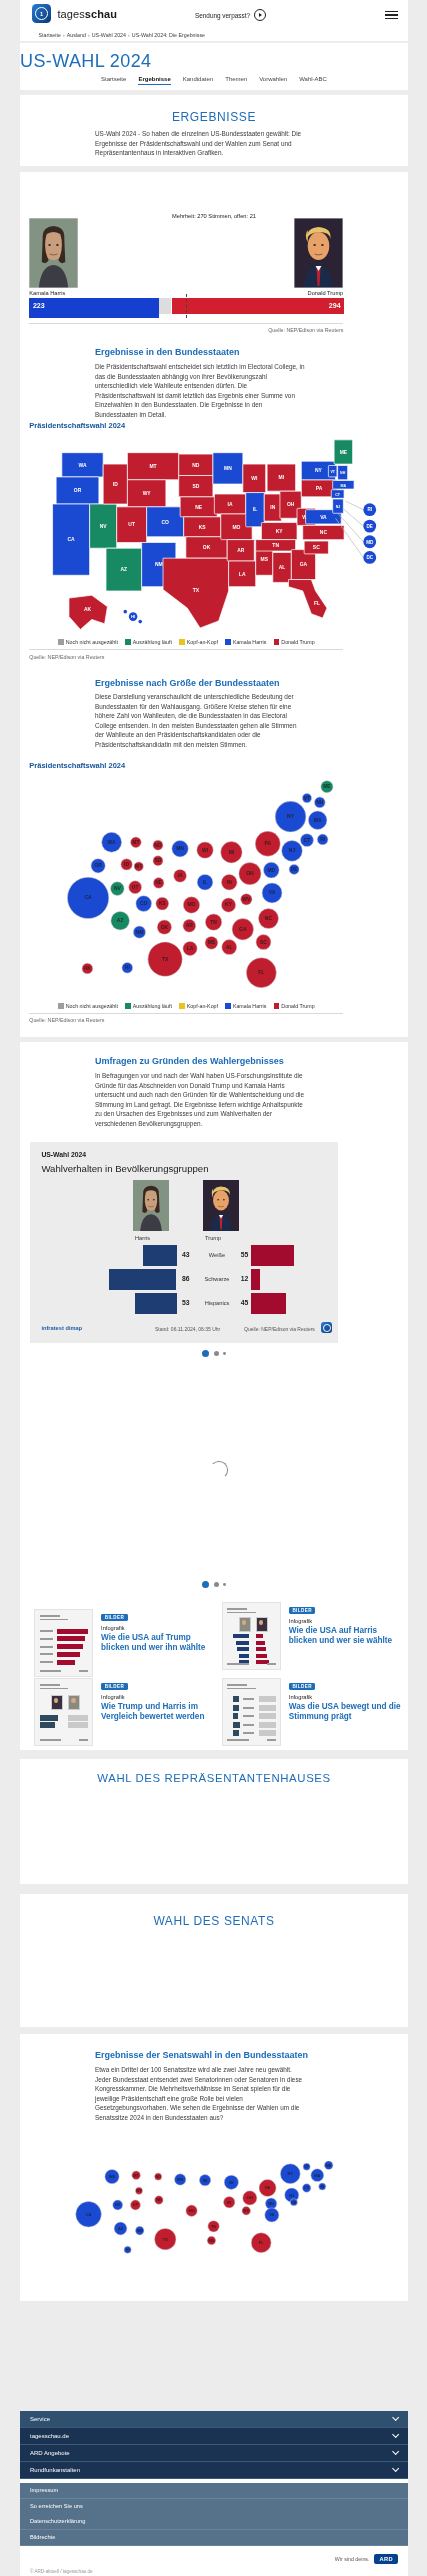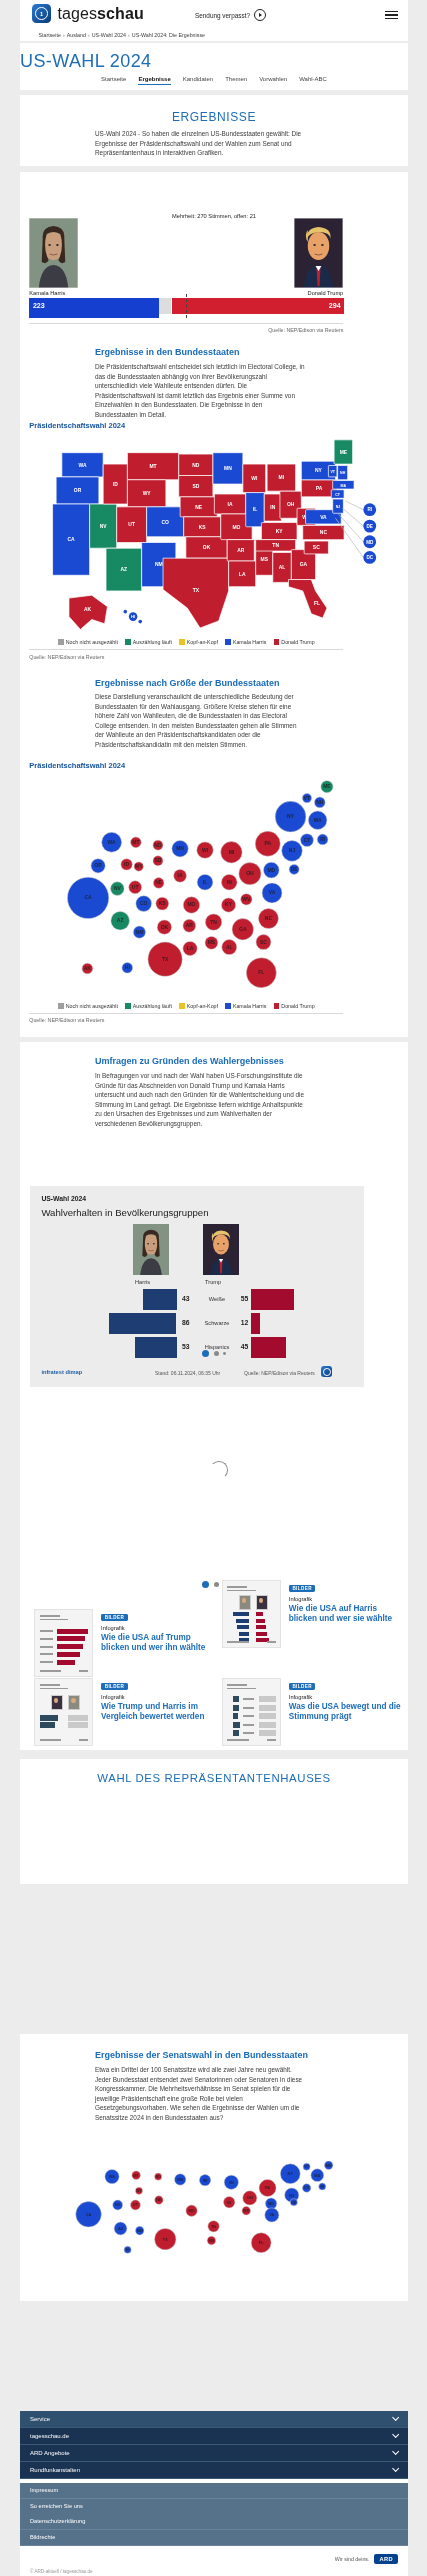--- a/index.html
+++ b/index.html
@@ -6,21 +6,21 @@
   html,body{margin:0;padding:0;background:#ececec;}
   #page{position:relative;width:428px;height:2576px;background:#ececec;
         font-family:"Liberation Sans","DejaVu Sans",sans-serif;color:#333;overflow:hidden;}
   .card{position:absolute;left:20px;width:388px;background:#fff;}
   .abs{position:absolute;}
   
   .logo-box{width:19px;height:19px;border-radius:4.3px;background:linear-gradient(135deg,#2a7ad4,#083a77);
             display:flex;align-items:center;justify-content:center;}
   .logo-ring{width:10.7px;height:10.7px;border:1.4px solid #fff;border-radius:50%;display:flex;align-items:center;justify-content:center;
              color:#fff;font-size:5.7px;font-weight:bold;}
-  .wordmark{font-size:16px;color:#1a1a1a;letter-spacing:0.1px;}
+  .wordmark{font-size:11px;color:#1a1a1a;letter-spacing:0.1px;}
   .wordmark b{font-weight:bold;}
   .watch{font-size:6.4px;color:#222;}
   .play-icon{width:10px;height:10px;border:1.1px solid #222;border-radius:50%;display:inline-flex;align-items:center;justify-content:center;}
   .play-icon span{width:0;height:0;border-left:3.6px solid #222;border-top:2.1px solid transparent;border-bottom:2.1px solid transparent;margin-left:0.7px;}
   .burger div{width:13px;height:1.4px;background:#222;margin:2.1px 0;}
   .bc{font-size:5.3px;color:#3c3c3c;white-space:nowrap;}
   .bc .sep{color:#777;margin:0 2.1px;font-size:5px;}
   .bc-item{cursor:pointer;}
   
   .page-title{font-size:18px;color:#1d6db8;font-weight:400;letter-spacing:0.4px;text-align:center;}
@@ -404,21 +404,21 @@
         <span class="li"><span class="sw" style="background: rgb(192, 29, 46);"></span><span>Donald Trump</span></span>
       </div>
     <div class="abs divider" style="top:841px;left:9.3px;width:314px;"></div>
     <div class="abs quelle" style="top:845px;left:9.3px;">Quelle: NEP/Edison via Reuters</div>
   </div>
 
   <div class="card" style="top:1042px;height:708px;">
     <div class="abs h3" style="top:13.5px;left:75px;">Umfragen zu Gründen des Wahlergebnisses</div>
     <div class="abs body-text" style="top:29px;left:75px;width:211px;">In Befragungen vor und nach der Wahl haben US-Forschungsinstitute die Gründe für das Abschneiden von Donald Trump und Kamala Harris untersucht und auch nach den Gründen für die Wahlentscheidung und die Stimmung im Land gefragt. Die Ergebnisse liefern wichtige Anhaltspunkte zu den Ursachen des Ergebnisses und zum Wahlverhalten der verschiedenen Bevölkerungsgruppen.</div>
 
-    <div class="chartcard" style="top:100px;left:10px;width:334px;height:201px;margin-top:44px;">
+    <div class="chartcard" style="top:100px;left:10px;width:308px;height:201px;">
       <div class="abs cc-kicker" style="top:9.3px;left:11.4px;">US-Wahl 2024</div>
       <div class="abs cc-title" style="top:20.7px;left:11.4px;">Wahlverhalten in Bevölkerungsgruppen</div>
       <div class="abs" id="cc-harris-photo" style="top:38px;left:103px;width:36px;height:51px;"><svg viewBox="0 0 50 70" width="100%" height="100%" preserveAspectRatio="none">
      <rect x="0" y="0" width="50" height="70" fill="#7d8d7f"></rect>
      <rect x="0" y="0" width="50" height="70" fill="#8a9a8a" opacity="0.4"></rect>
      <path d="M10 70 Q12 48 25 47 Q38 48 40 70 Z" fill="#3c3c44"></path>
 
      <ellipse cx="25" cy="28" rx="11" ry="14" fill="#c99e7c"></ellipse>
      <path d="M14 20 Q13 9 25 8 Q37 9 36 20 L37 44 Q32 47 30 42 Q36 30 32 16 Q25 12 18 16 Q14 30 20 42 Q18 47 13 44 Z" fill="#38281f"></path>
      <ellipse cx="21" cy="27" rx="1.3" ry="1" fill="#2b2b2b"></ellipse>
@@ -500,21 +500,21 @@
             <div class="abs" style="left: 4.3px; top: 36px; width: 13px; height: 1.8px; background: rgb(154, 154, 154);"></div>
             <div class="abs" style="left: 21.4px; top: 42px; width: 23px; height: 5px; background: rgb(163, 11, 46);"></div>
             <div class="abs" style="left: 4.3px; top: 43px; width: 13px; height: 1.8px; background: rgb(154, 154, 154);"></div>
             <div class="abs" style="left: 21.4px; top: 50px; width: 18.5px; height: 5px; background: rgb(163, 11, 46);"></div>
             <div class="abs" style="left: 4.3px; top: 51px; width: 13px; height: 1.8px; background: rgb(154, 154, 154);"></div>
             <div class="abs" style="left: 4.3px; top: 60px; width: 21.4px; height: 1.8px; background: rgb(154, 154, 154);"></div>
             <div class="abs" style="left: 44px; top: 60px; width: 8.6px; height: 1.8px; background: rgb(154, 154, 154);"></div>
           </div>
           <div><span class="badge">BILDER</span><div class="kicker">Infografik</div><div class="t-title">Wie die USA auf Trump blicken und wer ihn wählte</div></div>
         </div>
-        <div class="teaser" style="left: 202px; top: 538px;">
+        <div class="teaser" style="left: 202px; top: 560px;">
           <div class="thumb">
             <div class="abs" style="left: 4.3px; top: 5px; width: 20px; height: 1.8px; background: rgb(154, 154, 154);"></div>
             <div class="abs" style="left: 4.3px; top: 8.6px; width: 28.5px; height: 1.8px; background: rgb(154, 154, 154);"></div>
             <div class="abs" style="left: 15.7px; top: 14.3px; width: 10px; height: 13px; background: rgb(138, 138, 128); border: 0.7px solid rgb(204, 204, 204);"></div>
             <div class="abs" style="left: 18.5px; top: 17px; width: 4.3px; height: 5px; border-radius: 50%; background: rgb(217, 169, 126);"></div>
             <div class="abs" style="left: 33px; top: 14.3px; width: 10px; height: 13px; background: rgb(58, 48, 64); border: 0.7px solid rgb(204, 204, 204);"></div>
             <div class="abs" style="left: 36px; top: 17px; width: 4.3px; height: 5px; border-radius: 50%; background: rgb(217, 169, 126);"></div>
             <div class="abs" style="left: 10px; top: 31px; width: 15.7px; height: 4.3px; background: rgb(29, 61, 115);"></div>
             <div class="abs" style="left: 33px; top: 31px; width: 7.1px; height: 4.3px; background: rgb(163, 11, 46);"></div>
             <div class="abs" style="left: 13px; top: 38px; width: 13px; height: 4.3px; background: rgb(29, 61, 115);"></div>
@@ -571,20 +571,23 @@
           </div>
           <div><span class="badge">BILDER</span><div class="kicker">Infografik</div><div class="t-title">Was die USA bewegt und die Stimmung prägt</div></div>
         </div>
       </div>
   </div>
 
   <div class="card" style="top:1759px;height:125px;">
     <div class="abs sec-head" style="top:13px;font-size:11.4px;">WAHL DES REPRÄSENTANTENHAUSES</div>
   </div>
 
+  <div class="card" style="top:1894px;height:133px;">
+    <div class="abs sec-head" style="top:20px;">WAHL DES SENATS</div>
+  </div>
 
   <div class="card" style="top:2034px;height:267px;">
     <div class="abs h3" style="top:15.7px;left:75px;">Ergebnisse der Senatswahl in den Bundesstaaten</div>
     <div class="abs body-text" style="top:31px;left:75px;width:211px;">Etwa ein Drittel der 100 Senatssitze wird alle zwei Jahre neu gewählt. Jeder Bundesstaat entsendet zwei Senatorinnen oder Senatoren in diese Kongresskammer. Die Mehrheitsverhältnisse im Senat spielen für die jeweilige Präsidentschaft eine große Rolle bei vielen Gesetzgebungsvorhaben. Wie sehen die Ergebnisse der Wahlen um die Senatssitze 2024 in den Bundesstaaten aus?</div>
     <svg class="abs" id="senate-svg" viewBox="0 0 460 145" style="top:127px;left:31px;width:328px;height:103px;">
         <circle cx="85" cy="22" r="10" fill="#1b4ad2" stroke="#c9c9c9" stroke-width="0.7"></circle>
         <text x="85" y="24" fill="#1b1b1b" opacity="0.8" font-size="5.5" font-weight="bold" text-anchor="middle">WA</text>
         <circle cx="119" cy="20" r="6" fill="#c01d2e" stroke="#c9c9c9" stroke-width="0.7"></circle>
         <text x="119" y="22" fill="#1b1b1b" opacity="0.8" font-size="5.5" font-weight="bold" text-anchor="middle">MT</text>
         <circle cx="150" cy="22" r="5" fill="#c01d2e" stroke="#c9c9c9" stroke-width="0.7"></circle>

